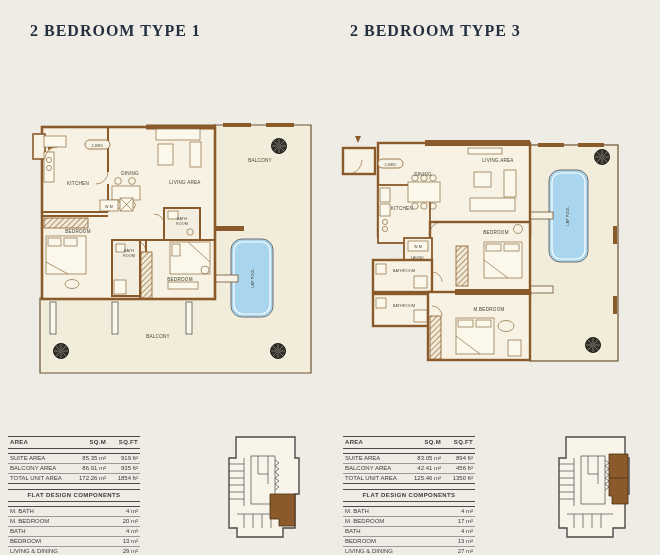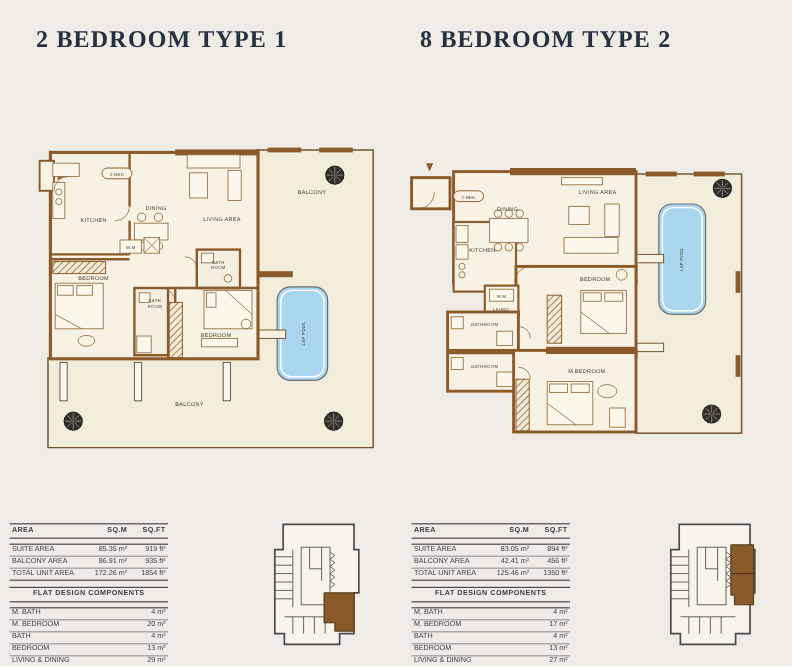--- a/index.html
+++ b/index.html
@@ -4,21 +4,21 @@
 <style>
   html,body{margin:0;padding:0;}
   body{
     width:660px;height:555px;position:relative;overflow:hidden;
     background:#efece6;
     font-family:"Liberation Sans",sans-serif;
   }
   .plan-title{
     position:absolute;
     font-family:"Liberation Serif",serif;
-    font-size:20px;font-weight:600;letter-spacing:1px;
+    font-size:16px;font-weight:600;letter-spacing:1px;
     color:#253041;
     text-align:center;
   }
   #title1{left:30px;top:22px;}
   #title2{left:350px;top:22px;}
   .plan-svg{position:absolute;}
   #plan1{left:28px;top:112px;}
   #plan2{left:338px;top:126px;}
   .keyplan-svg{position:absolute;}
   #keyplan1{left:224px;top:434px;}
@@ -58,21 +58,21 @@
   .tiny-label{font-size:3.6px;text-anchor:middle;}
   .wall{stroke:#8a5a2b;fill:none;}
   .furn{stroke:#8d6b40;stroke-width:.7;fill:#fbf7ea;}
   .furn-n{stroke:#8d6b40;stroke-width:.7;fill:none;}
   .door{stroke:#8a5a2b;stroke-width:.6;fill:none;}
 </style>
 </head>
 <body>
 
 <div class="plan-title" id="title1">2 BEDROOM TYPE 1</div>
-<div class="plan-title" id="title2">8 BEDROOM TYPE 2</div>
+<div class="plan-title" id="title2">2 BEDROOM TYPE 3</div>
 
 <svg id="plan1" class="plan-svg" width="290" height="268" viewBox="0 0 290 268">
   <defs>
     <pattern id="h1" width="4" height="4" patternTransform="rotate(45)" patternUnits="userSpaceOnUse">
       <rect width="4" height="4" fill="#f1ead6"></rect>
       <line x1="0" y1="0" x2="0" y2="4" stroke="#8a5a2b" stroke-width="1.2"></line>
     </pattern>
     <g id="tr1">
       <circle r="7.5" fill="#32302b" stroke="#201f1c" stroke-width="1"></circle>
       <path d="M-5 -5 L5 5 M-5 5 L5 -5 M0 -7 V7 M-7 0 H7" stroke="#8a8573" stroke-width=".8"></path>

